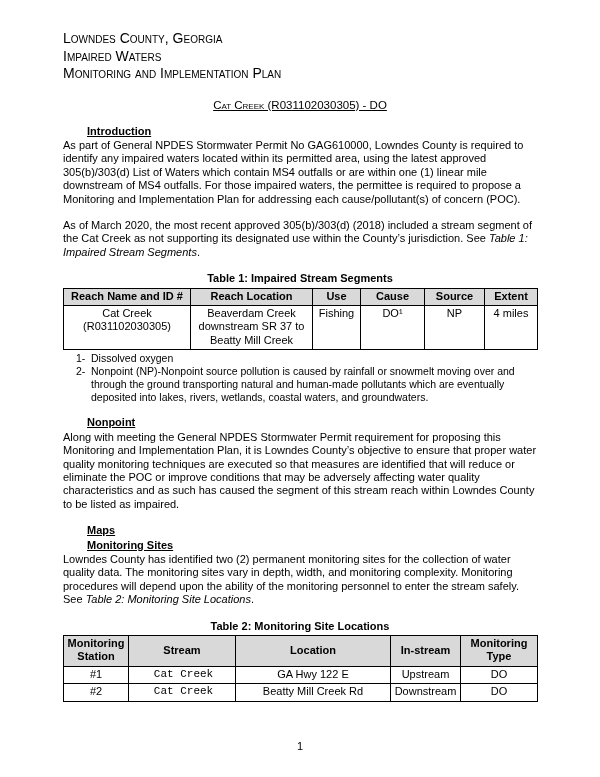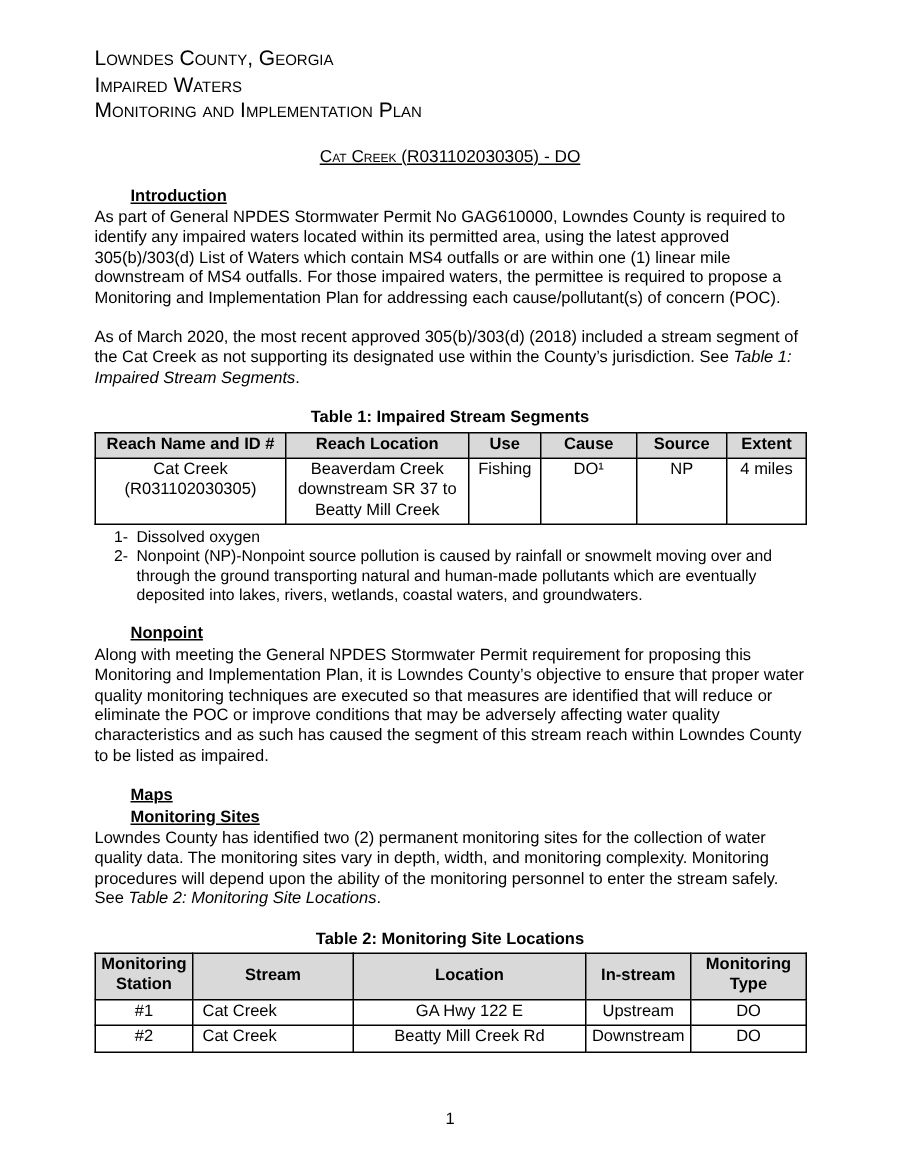--- a/index.html
+++ b/index.html
@@ -58,21 +58,21 @@
     font-size: 11px;
     text-align: center;
     vertical-align: top;
     overflow-wrap: break-word;
   }
   .data-table th {
     background: #d9d9d9;
     font-weight: bold;
     vertical-align: middle;
   }
-  .data-table td.align-left { text-align: left; padding-left: 6px; }
+  .data-table td.align-left { text-align: center; padding-left: 6px; font-family: Liberation Mono, monospace; }
   .footnotes {
     margin: 2px 0 0 13px;
     font-size: 10.5px;
     line-height: 1.22;
   }
   .footnote { display: flex; }
   .fn-marker { flex: 0 0 15px; }
   .fn-text { flex: 1; }
   .italic { font-style: italic; }
   .page-number {

